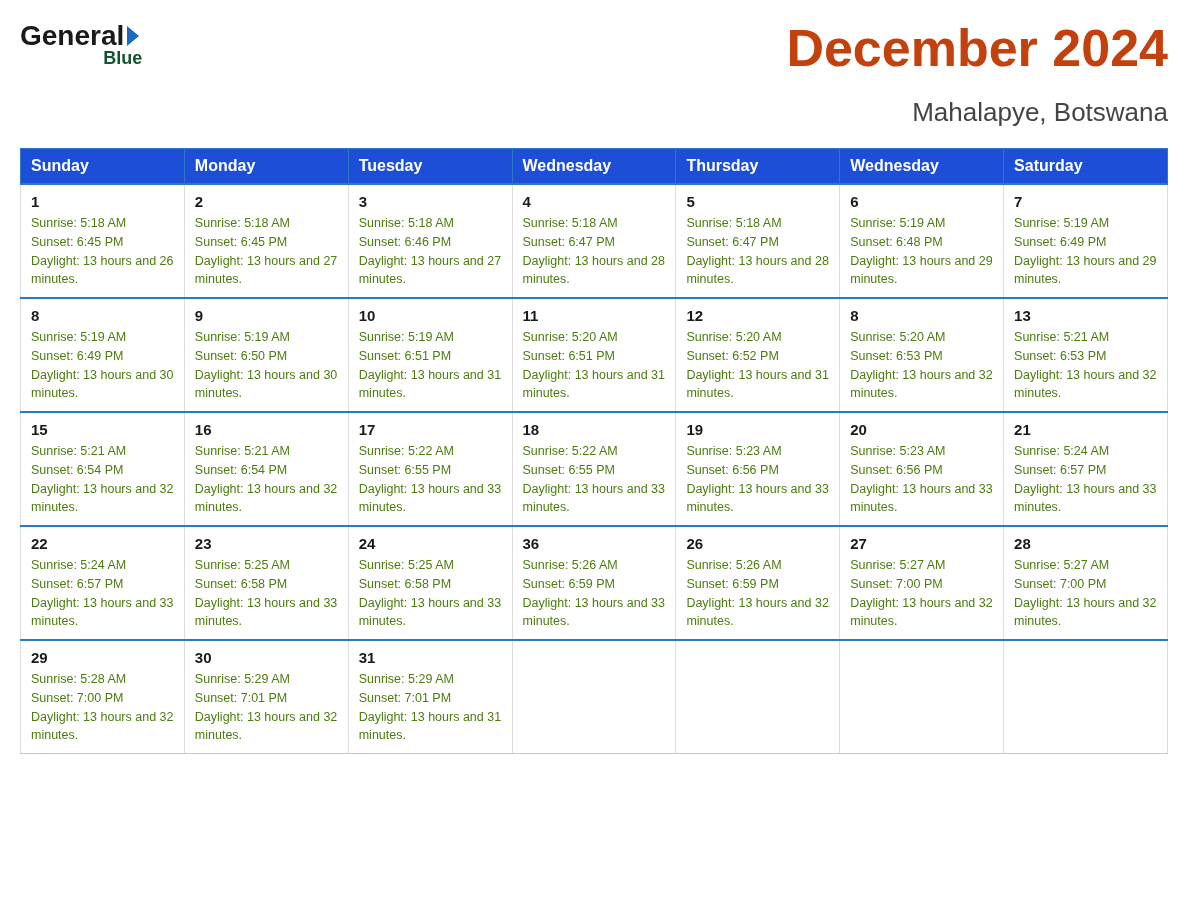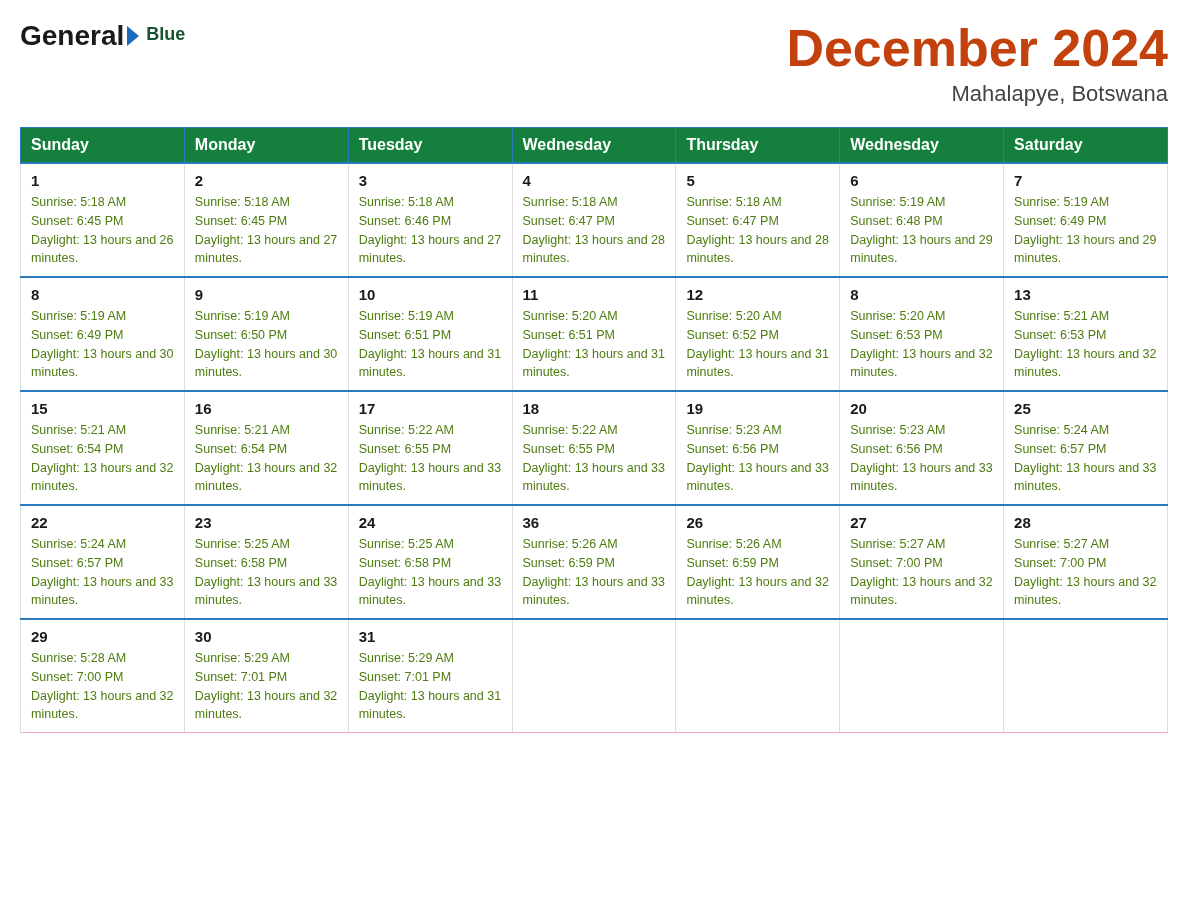--- a/index.html
+++ b/index.html
@@ -11,21 +11,22 @@
       min-height: 918px;
     }
     .header {
       display: flex;
       justify-content: space-between;
       align-items: flex-start;
       margin-bottom: 20px;
     }
     .logo {
       display: flex;
-      align-items: center;
+      flex-direction: column;
+      align-items: flex-end;
     }
     .logo-text {
       display: flex;
       align-items: center;
       font-size: 28px;
       font-weight: bold;
     }
     .logo-general {
       color: #1a1a1a;
     }
@@ -47,31 +48,31 @@
     .title-section {
       text-align: right;
     }
     .month-title {
       font-size: 52px;
       font-weight: bold;
       color: #c2410c;
       line-height: 1.1;
     }
     .location {
-      font-size: 22px;
+      font-size: 26px;
       color: #444;
-      margin-top: 4px;
+      margin-top: 20px;
     }
     table {
       width: 100%;
       border-collapse: collapse;
       font-size: 13px;
     }
     thead tr {
-      background-color: #15803d;
+      background-color: #1d4ed8;
     }
     thead th {
       color: #ffffff;
       font-weight: bold;
       font-size: 16px;
       padding: 8px 10px;
       text-align: left;
       border: 1px solid #2a7abf;
     }
     tbody tr {
@@ -214,21 +215,21 @@
         </td>
         <td>
           <div class="day-number">19</div>
           <div class="day-info">Sunrise: 5:23 AM<br>Sunset: 6:56 PM<br>Daylight: 13 hours and 33 minutes.</div>
         </td>
         <td>
           <div class="day-number">20</div>
           <div class="day-info">Sunrise: 5:23 AM<br>Sunset: 6:56 PM<br>Daylight: 13 hours and 33 minutes.</div>
         </td>
         <td>
-          <div class="day-number">25</div>
+          <div class="day-number">21</div>
           <div class="day-info">Sunrise: 5:24 AM<br>Sunset: 6:57 PM<br>Daylight: 13 hours and 33 minutes.</div>
         </td>
       </tr>
       <tr>
         <td>
           <div class="day-number">22</div>
           <div class="day-info">Sunrise: 5:24 AM<br>Sunset: 6:57 PM<br>Daylight: 13 hours and 33 minutes.</div>
         </td>
         <td>
           <div class="day-number">23</div>

